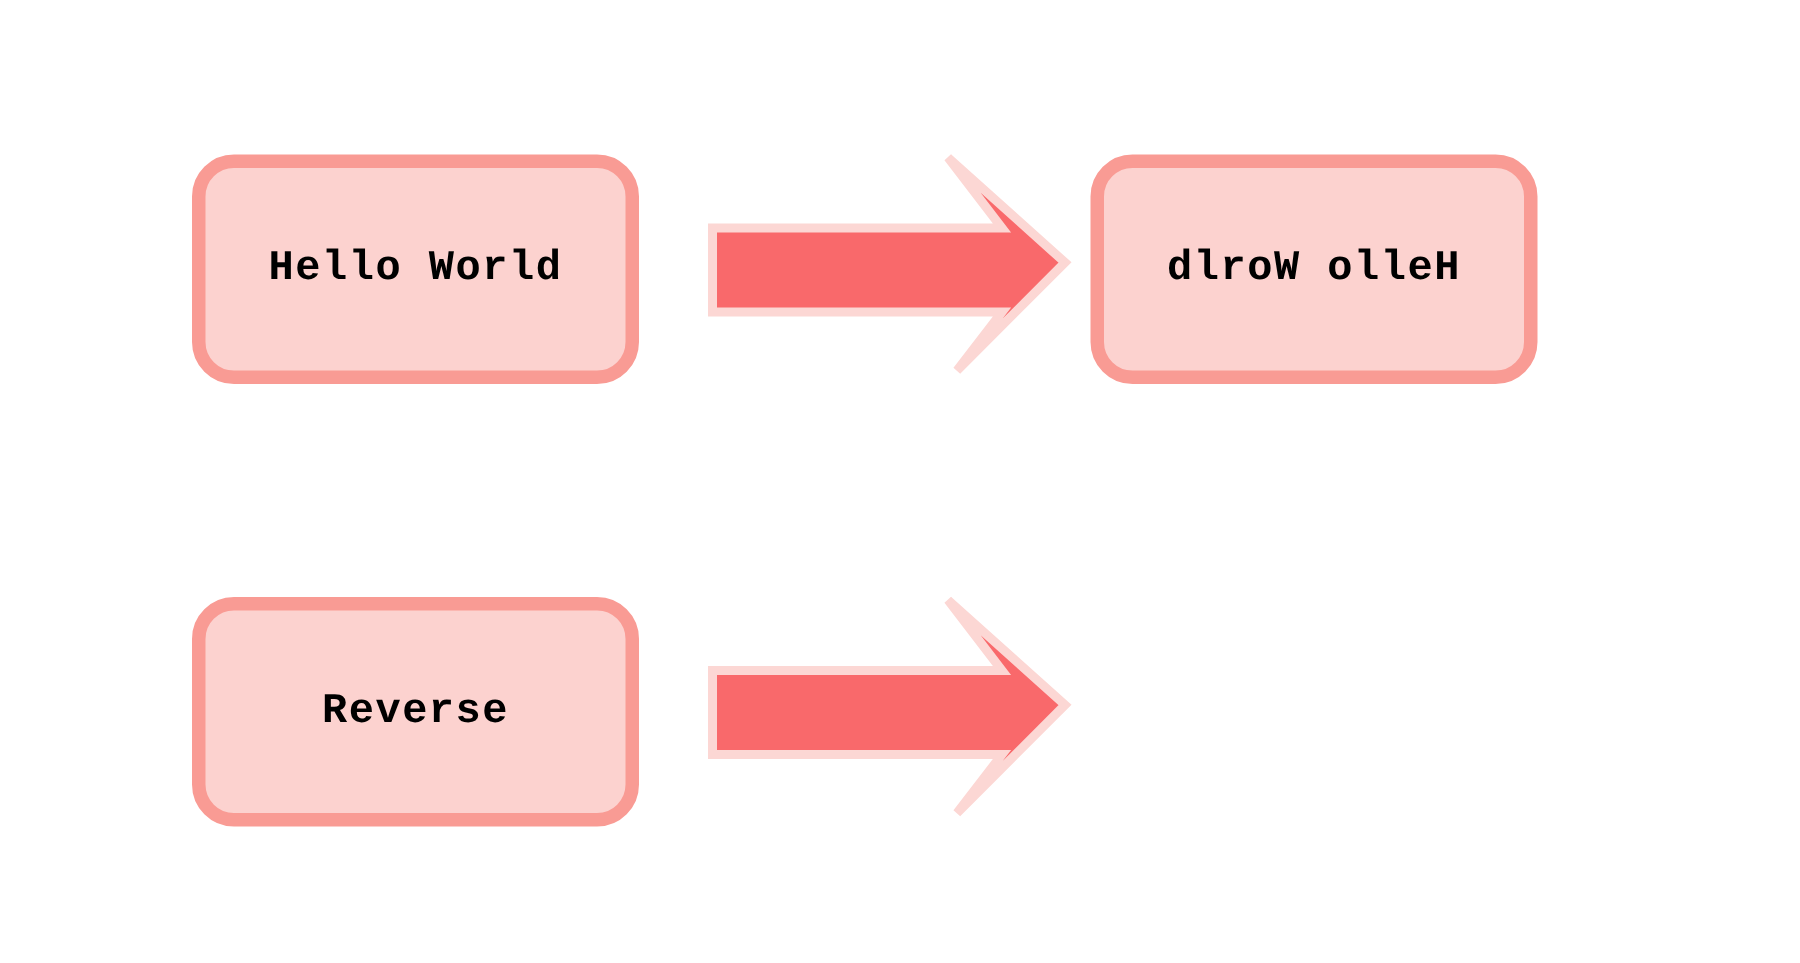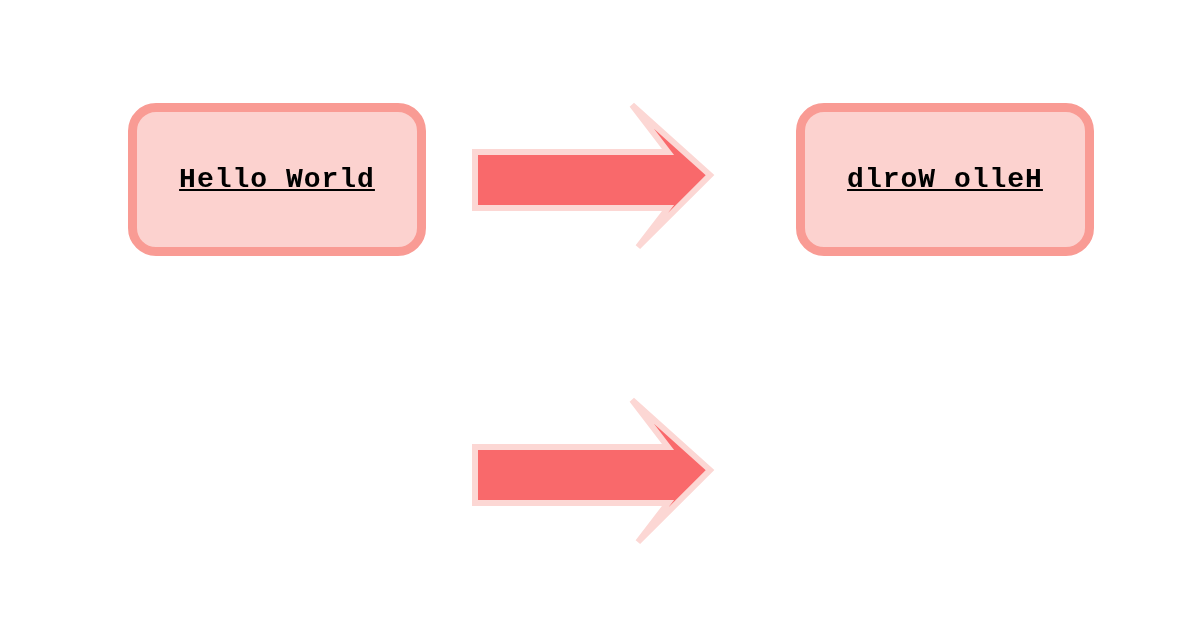--- a/index.html
+++ b/index.html
@@ -33,24 +33,24 @@
     justify-content: center;
   }
   .node-label {
     font-family: "Liberation Mono", monospace;
     font-weight: bold;
     font-size: 28px;
     color: var(--text);
     letter-spacing: 1px;
     white-space: nowrap;
   }
-  .row1 { top: 103px; text-decoration: underline; }
+  .row1 { top: 103px; }
   .row2 { top: 398px; }
   .col-in  { left: 128px; }
-  .col-out { left: 796px; }
+  .col-out { left: 727px; }
   .arrow {
     position: absolute;
     left: 472px;
     width: 242px; height: 150px;
     overflow: visible;
   }
   .arrow-row1 { top: 101px; }
   .arrow-row2 { top: 396px; }
   .arrow polygon {
     fill: var(--arrow-fill);
@@ -69,19 +69,22 @@
   </div>
 
   <svg class="arrow arrow-row1" viewBox="0 0 242 150" xmlns="http://www.w3.org/2000/svg">
     <polygon points="3,51 196,51 160,4 238,74 166,146 196,107 3,107"></polygon>
   </svg>
 
   <div class="node row1 col-out">
     <span class="node-label">dlroW olleH</span>
   </div>
 
+  <div class="node row2 col-in">
+    <span class="node-label">Reverse</span>
+  </div>
 
   <svg class="arrow arrow-row2" viewBox="0 0 242 150" xmlns="http://www.w3.org/2000/svg">
     <polygon points="3,51 196,51 160,4 238,74 166,146 196,107 3,107"></polygon>
   </svg>
 
 
 </div>
 
 </body></html>

